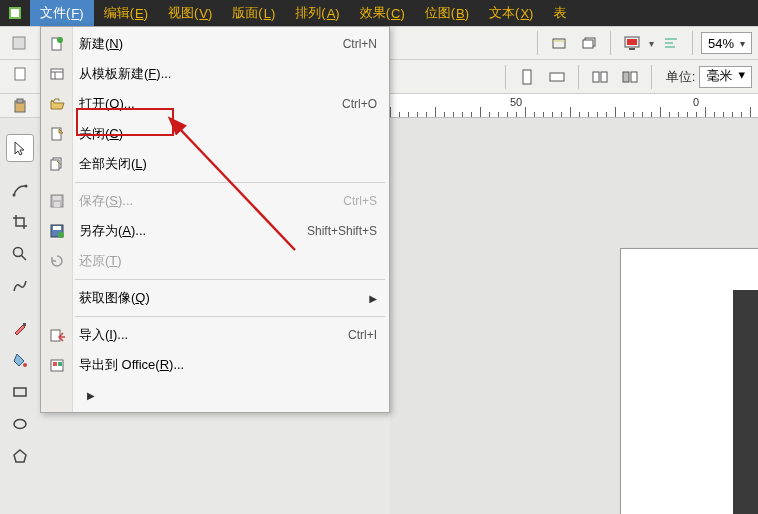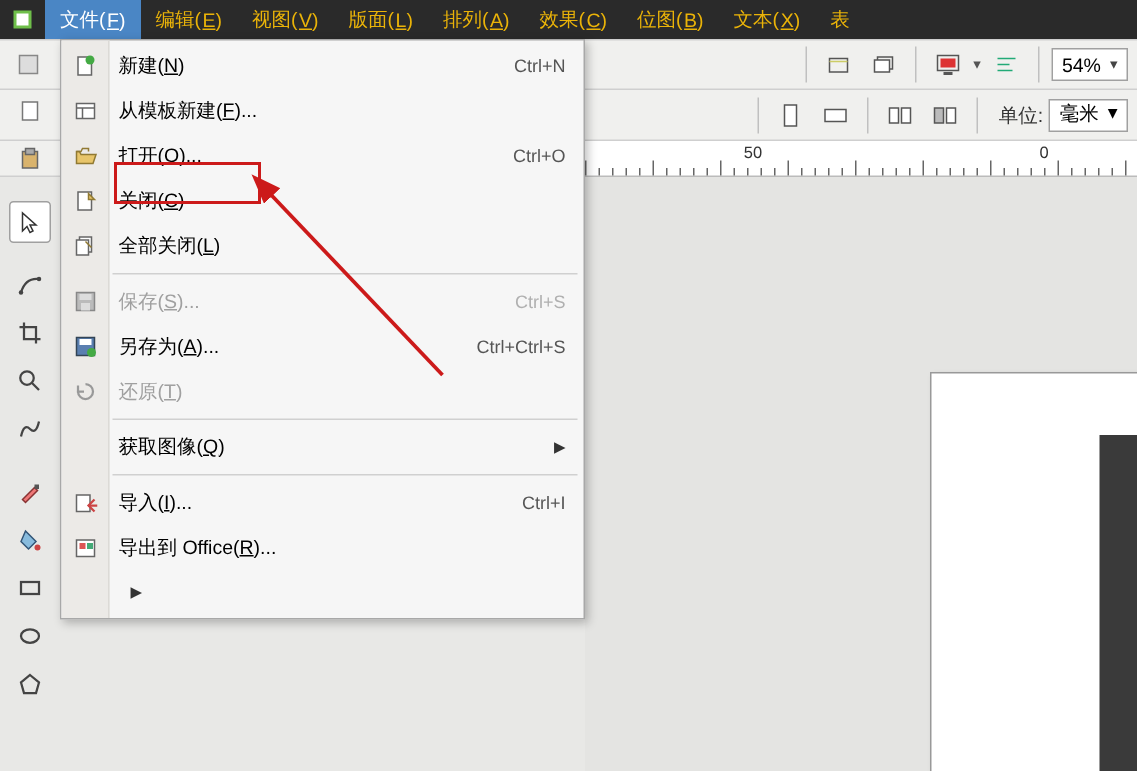--- a/index.html
+++ b/index.html
@@ -197,21 +197,21 @@
       <div class="tick minortick" style="left: 279px;"></div>
       <div class="tick minortick" style="left: 288px;"></div>
       <div class="tick minortick" style="left: 297px;"></div>
       <div class="tick minortick" style="left: 306px;"></div>
       <div class="tick majortick" style="left: 315px;"></div>
       <div class="tick minortick" style="left: 324px;"></div>
       <div class="tick minortick" style="left: 333px;"></div>
       <div class="tick minortick" style="left: 342px;"></div>
       <div class="tick minortick" style="left: 351px;"></div>
       <div class="tick majortick" style="left: 360px;"></div>
-      <div class="ticknum" style="left: 112px;">50</div>
+      <div class="ticknum" style="left: 126px;">50</div>
       <div class="ticknum" style="left: 306px;">0</div>
     </div>
 </div>
 
 <div class="canvas-area">
   <div class="page"></div>
 </div>
 
 <div class="darkside"></div>
 
@@ -352,21 +352,21 @@
     </div>
     <div class="item">
       <span class="ico">
         <svg width="16" height="16">
           <rect x="2" y="2" width="12" height="12" fill="#5a7fb0" stroke="#345"></rect>
           <rect x="4" y="3" width="8" height="4" fill="#fff"></rect>
           <circle cx="12" cy="12" r="3" fill="#4a4"></circle>
         </svg>
       </span>
       <span class="label">另存为(<span class="u">A</span>)...</span>
-      <span class="shortcut">Ctrl+Ctrl+S</span>
+      <span class="shortcut">Shift+Shift+S</span>
     </div>
     <div class="item disabled">
       <span class="ico">
         <svg width="16" height="16">
           <path d="M8 3 A5 5 0 1 1 3 8" fill="none" stroke="#999" stroke-width="1.5"></path>
           <path d="M3 4 L3 8 L7 8" fill="none" stroke="#999" stroke-width="1.5"></path>
         </svg>
       </span>
       <span class="label">还原(<span class="u">T</span>)</span>
     </div>

